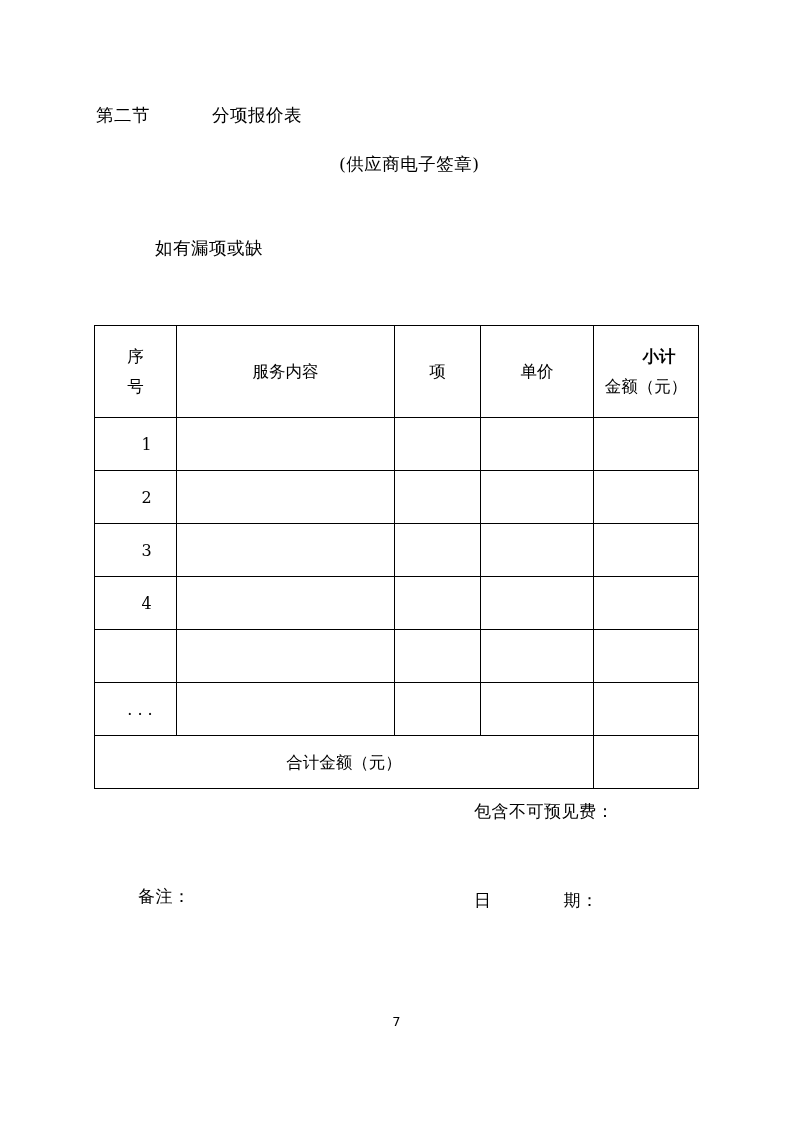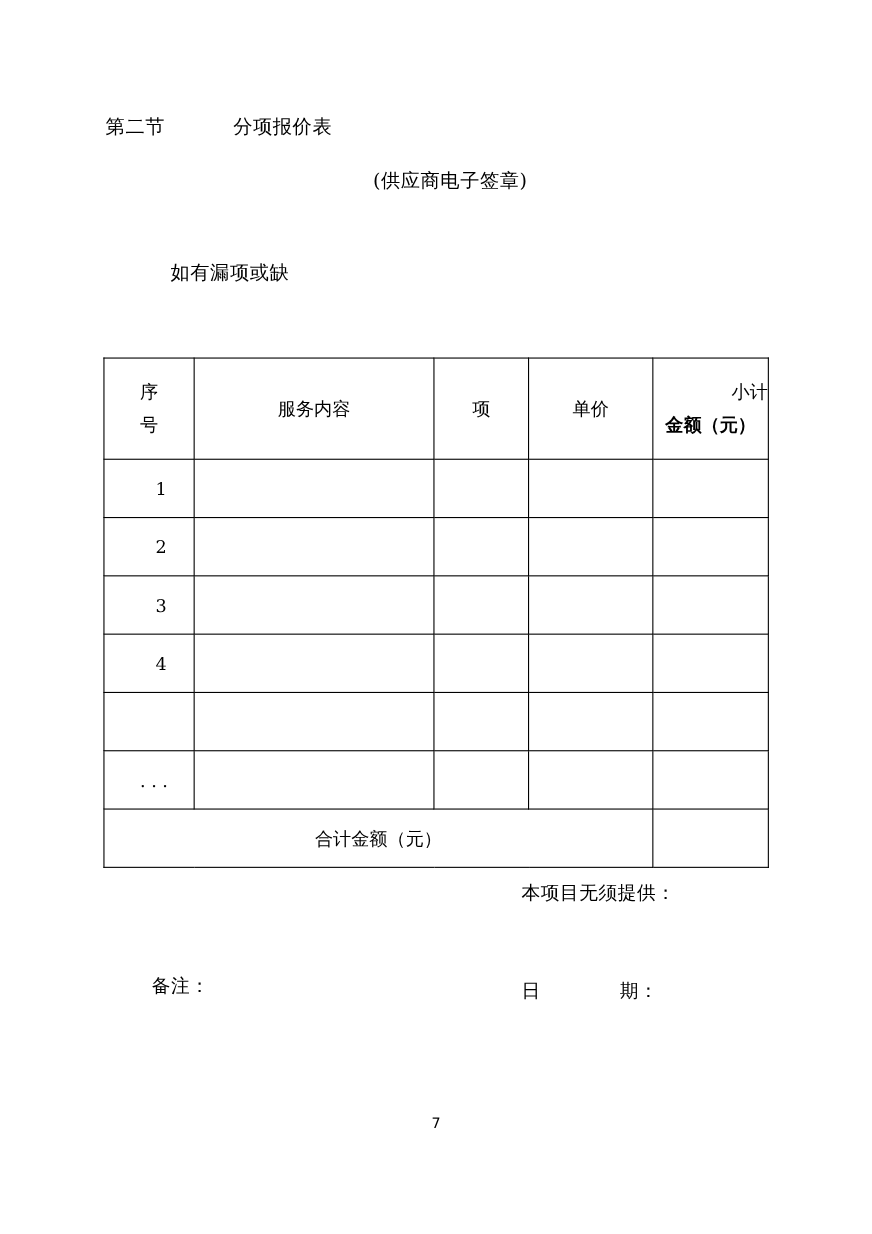--- a/index.html
+++ b/index.html
@@ -90,29 +90,29 @@
     font-size: 16px;
   }
   .cell-dots {
     display: block;
     padding-left: 14px;
     letter-spacing: 5px;
     font-size: 16px;
   }
   .hdr-sub-line1 {
     display: block;
-    text-align: right;
+    text-align: center;
     padding-left: 26px;
     line-height: 30px;
+    font-weight: bold;
   }
   .hdr-sub-line2 {
     display: block;
     text-align: center;
     line-height: 30px;
-    font-weight: bold;
   }
 
   
   .sign-line {
     position: absolute;
     left: 474px;
     top: 800px;
     font-size: 17px;
     letter-spacing: 0.5px;
     white-space: pre;
@@ -258,20 +258,20 @@
         <td></td>
       </tr>
 
       <tr class="total-row">
         <td colspan="4">合计金额（元）</td>
         <td></td>
       </tr>
     </tbody>
   </table>
 
-  <div class="sign-line">本项目无须提供：</div>
+  <div class="sign-line">包含不可预见费：</div>
   <div class="date-line"><span>日</span><span class="date-gap"></span><span>期：</span></div>
 
   <div class="remark-label">备注：</div>
 
   <div class="page-number">7</div>
 
 </div>
 
 </body></html>

